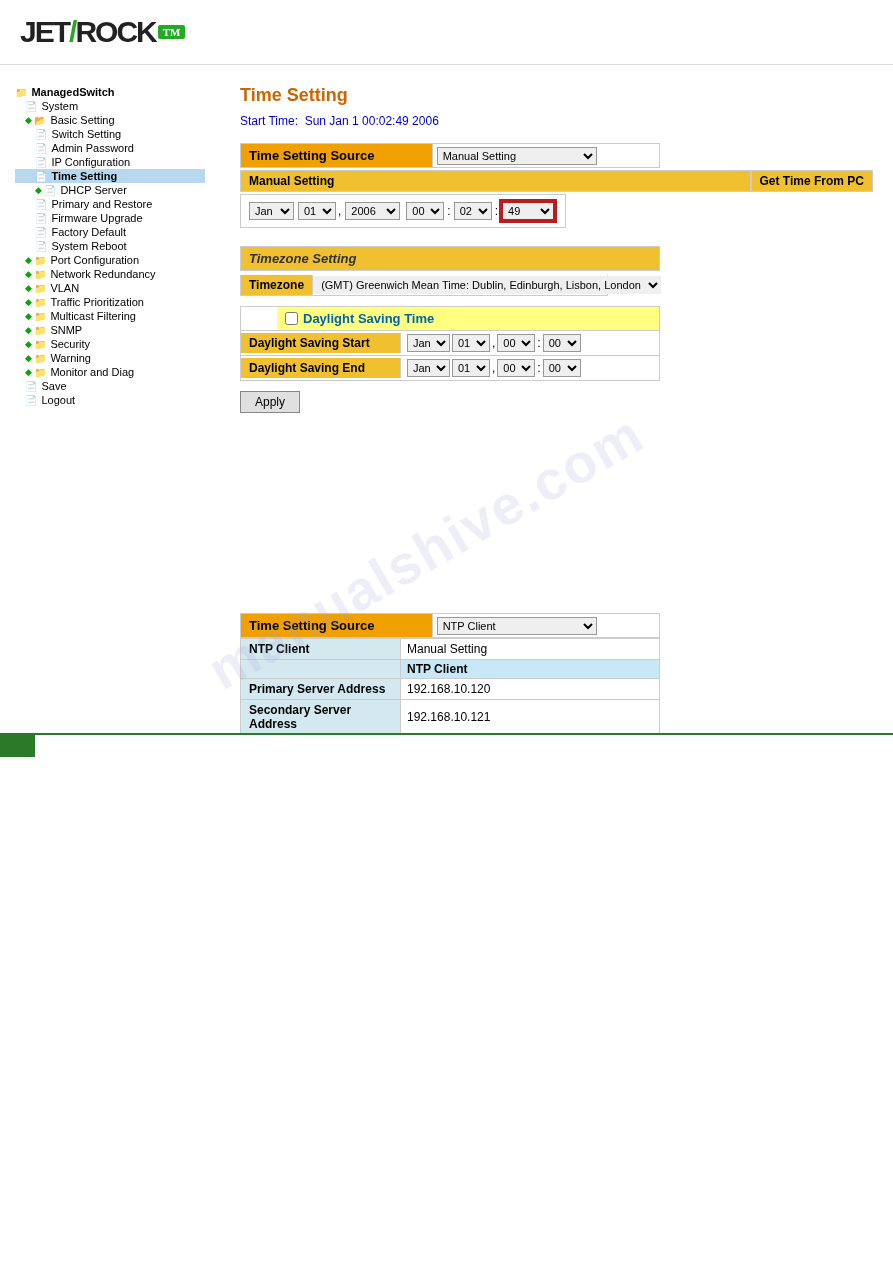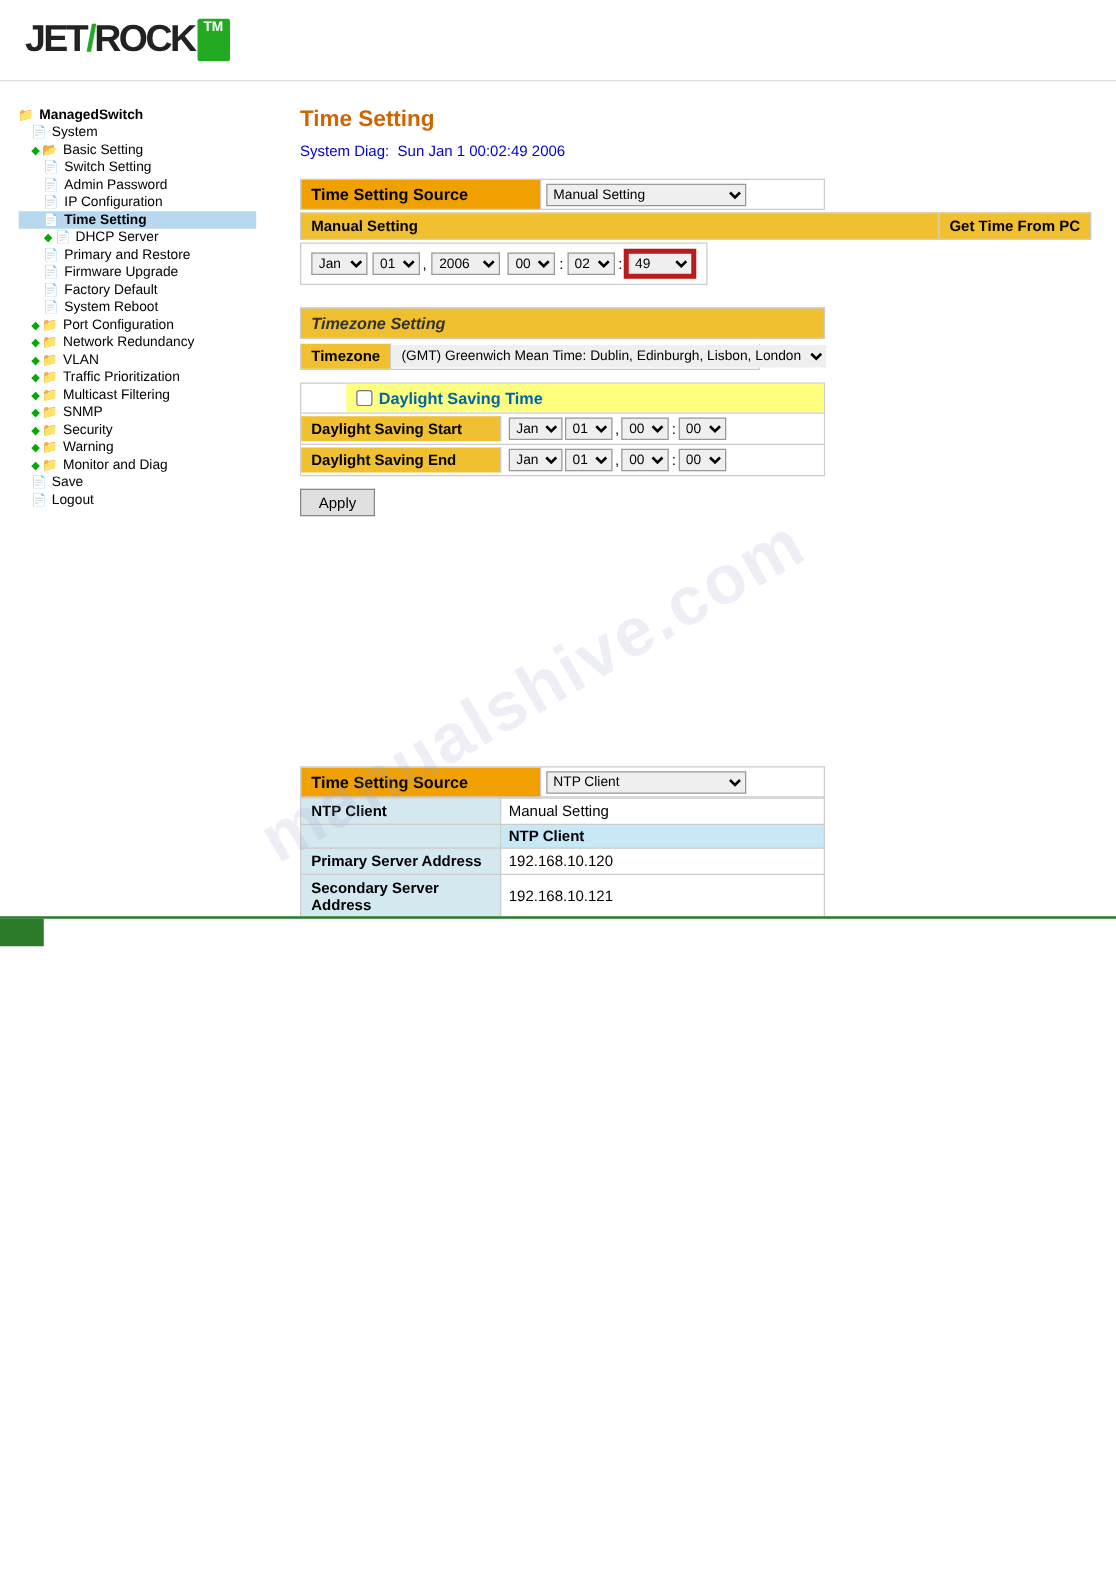--- a/index.html
+++ b/index.html
@@ -1,20 +1,20 @@
 <!DOCTYPE html>
 <html><head>
   <meta charset="utf-8">
   <style>
     * { margin: 0; padding: 0; box-sizing: border-box; }
     body { font-family: Arial, sans-serif; font-size: 12px; background: #fff; color: #000; width: 893px; min-height: 1263px; }
 
     
     .header { padding: 15px 20px; border-bottom: 1px solid #ddd; }
-    .logo { display: flex; }
+    .logo { display: flex; align-items: center; }
 
     
     .main-layout { display: flex; padding: 10px 0; }
 
     
     .sidebar { width: 220px; padding: 10px 15px; font-size: 11px; flex-shrink: 0; }
     .sidebar-item { display: flex; align-items: center; padding: 1px 0; cursor: pointer; }
     .sidebar-item .icon { margin-right: 4px; color: #666; font-size: 10px; }
     .sidebar-root { font-weight: bold; }
     .sidebar-level1 { padding-left: 10px; }
@@ -56,21 +56,21 @@
 </head>
 <body>
 
 <div class="content-wrapper">
 
   <div class="header">
     <div class="logo">
       <span style="font-size:30px; font-weight:900; color:#222; letter-spacing:-2px;">JET</span>
       <span style="font-size:30px; font-weight:900; color:#22aa22; letter-spacing:-2px;">/</span>
       <span style="font-size:30px; font-weight:900; color:#222; letter-spacing:-2px;">ROCK</span>
-      <span style="display:inline-block; background:#22aa22; color:#fff; font-size:11px; font-weight:bold; padding:1px 5px; margin-left:2px; vertical-align:middle; border-radius:2px;">TM</span>
+      <span style="display:inline-block; background:#22aa22; color:#fff; font-size:11px; font-weight:bold; padding:1px 5px; margin-left:2px; vertical-align:middle; border-radius:2px;font-family:Liberation Serif, serif;">TM</span>
     </div>
   </div>
 
   <div class="main-layout">
 
     <div class="sidebar">
       <div class="sidebar-item sidebar-root">
         <span class="icon">📁</span>
         <span>ManagedSwitch</span>
       </div>
@@ -172,21 +172,21 @@
       <div class="sidebar-item sidebar-level1">
         <span class="icon">📄</span>
         <span>Logout</span>
       </div>
     </div>
 
     <div class="content">
 
       <div class="page-title">Time Setting</div>
       <div class="system-time">
-        <span>System Diag:</span>&nbsp;
+        <span>Start Time:</span>&nbsp;
         <span>Sun Jan 1 00:02:49 2006</span>
       </div>
 
       
       <table style="border-collapse:collapse; width:420px; margin-bottom:2px;">
         <tbody>
             <tr>
           <td style="background:#f0a000; font-weight:bold; font-size:13px; padding:4px 8px; border:1px solid #ccc; white-space:nowrap;">Time Setting Source</td>
           <td style="background:#fff; border:1px solid #ccc; padding:2px 4px;">
             <select style="width:160px; font-size:11px; border:1px solid #999;">

